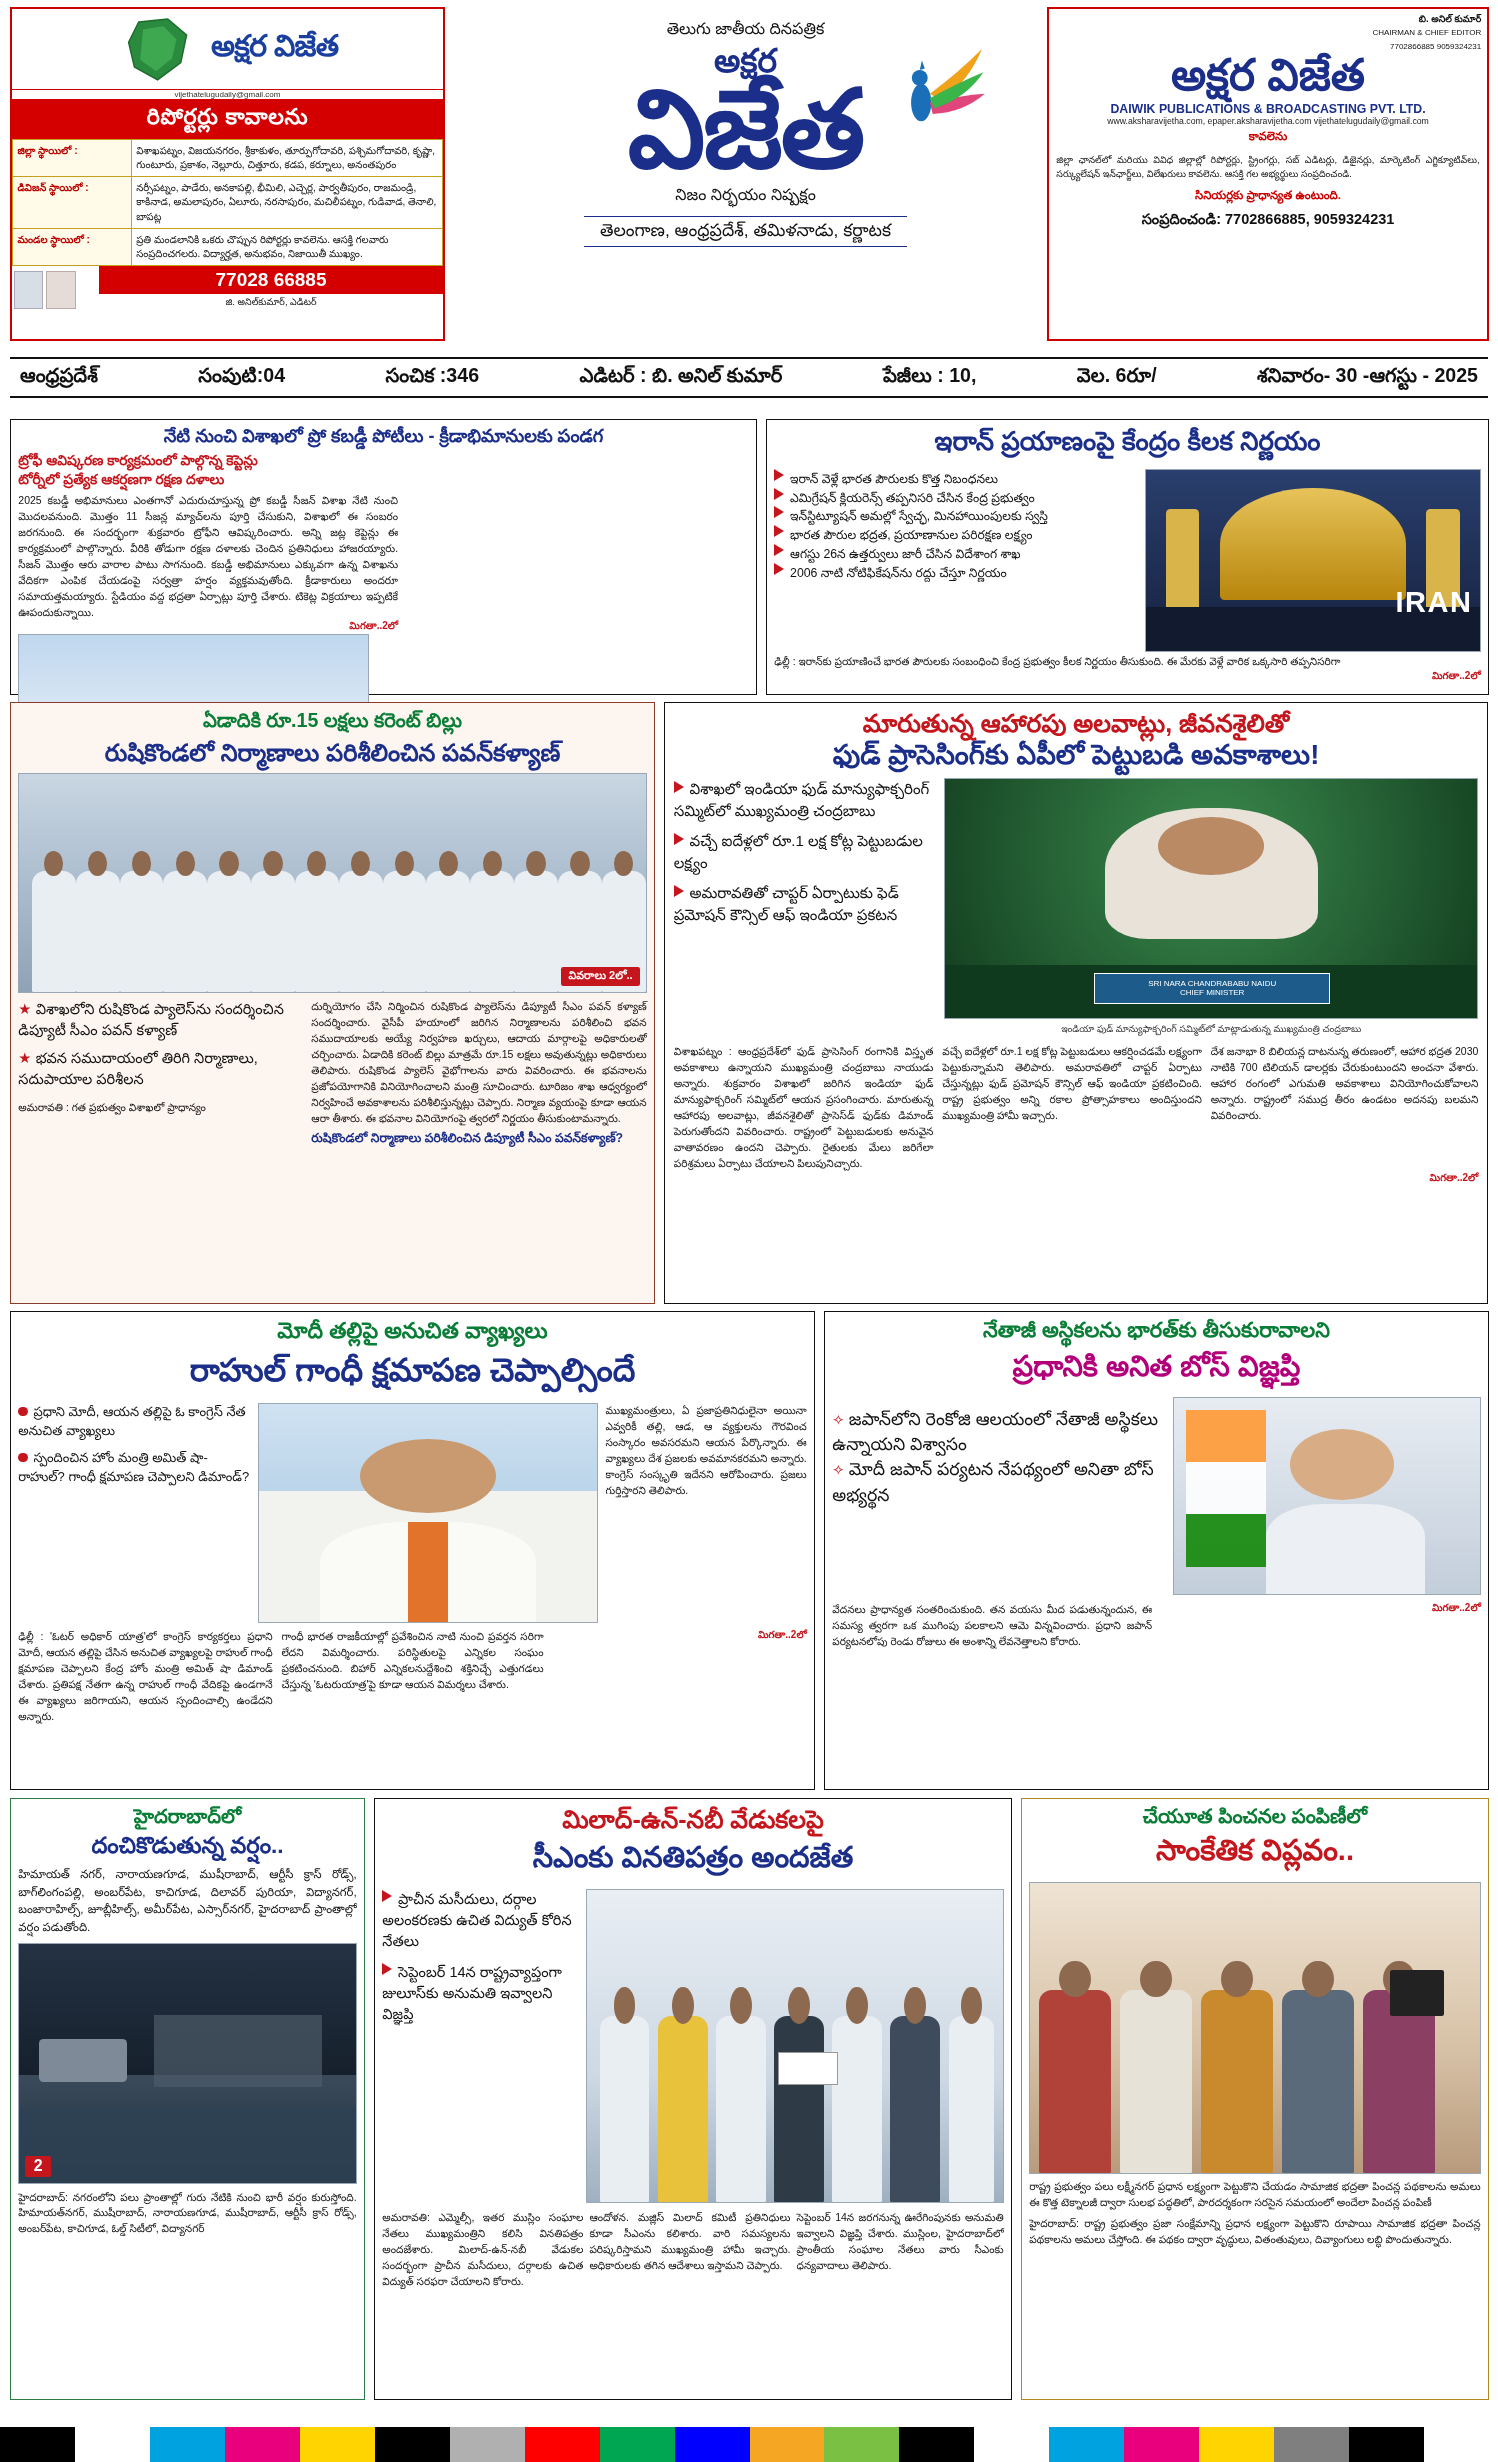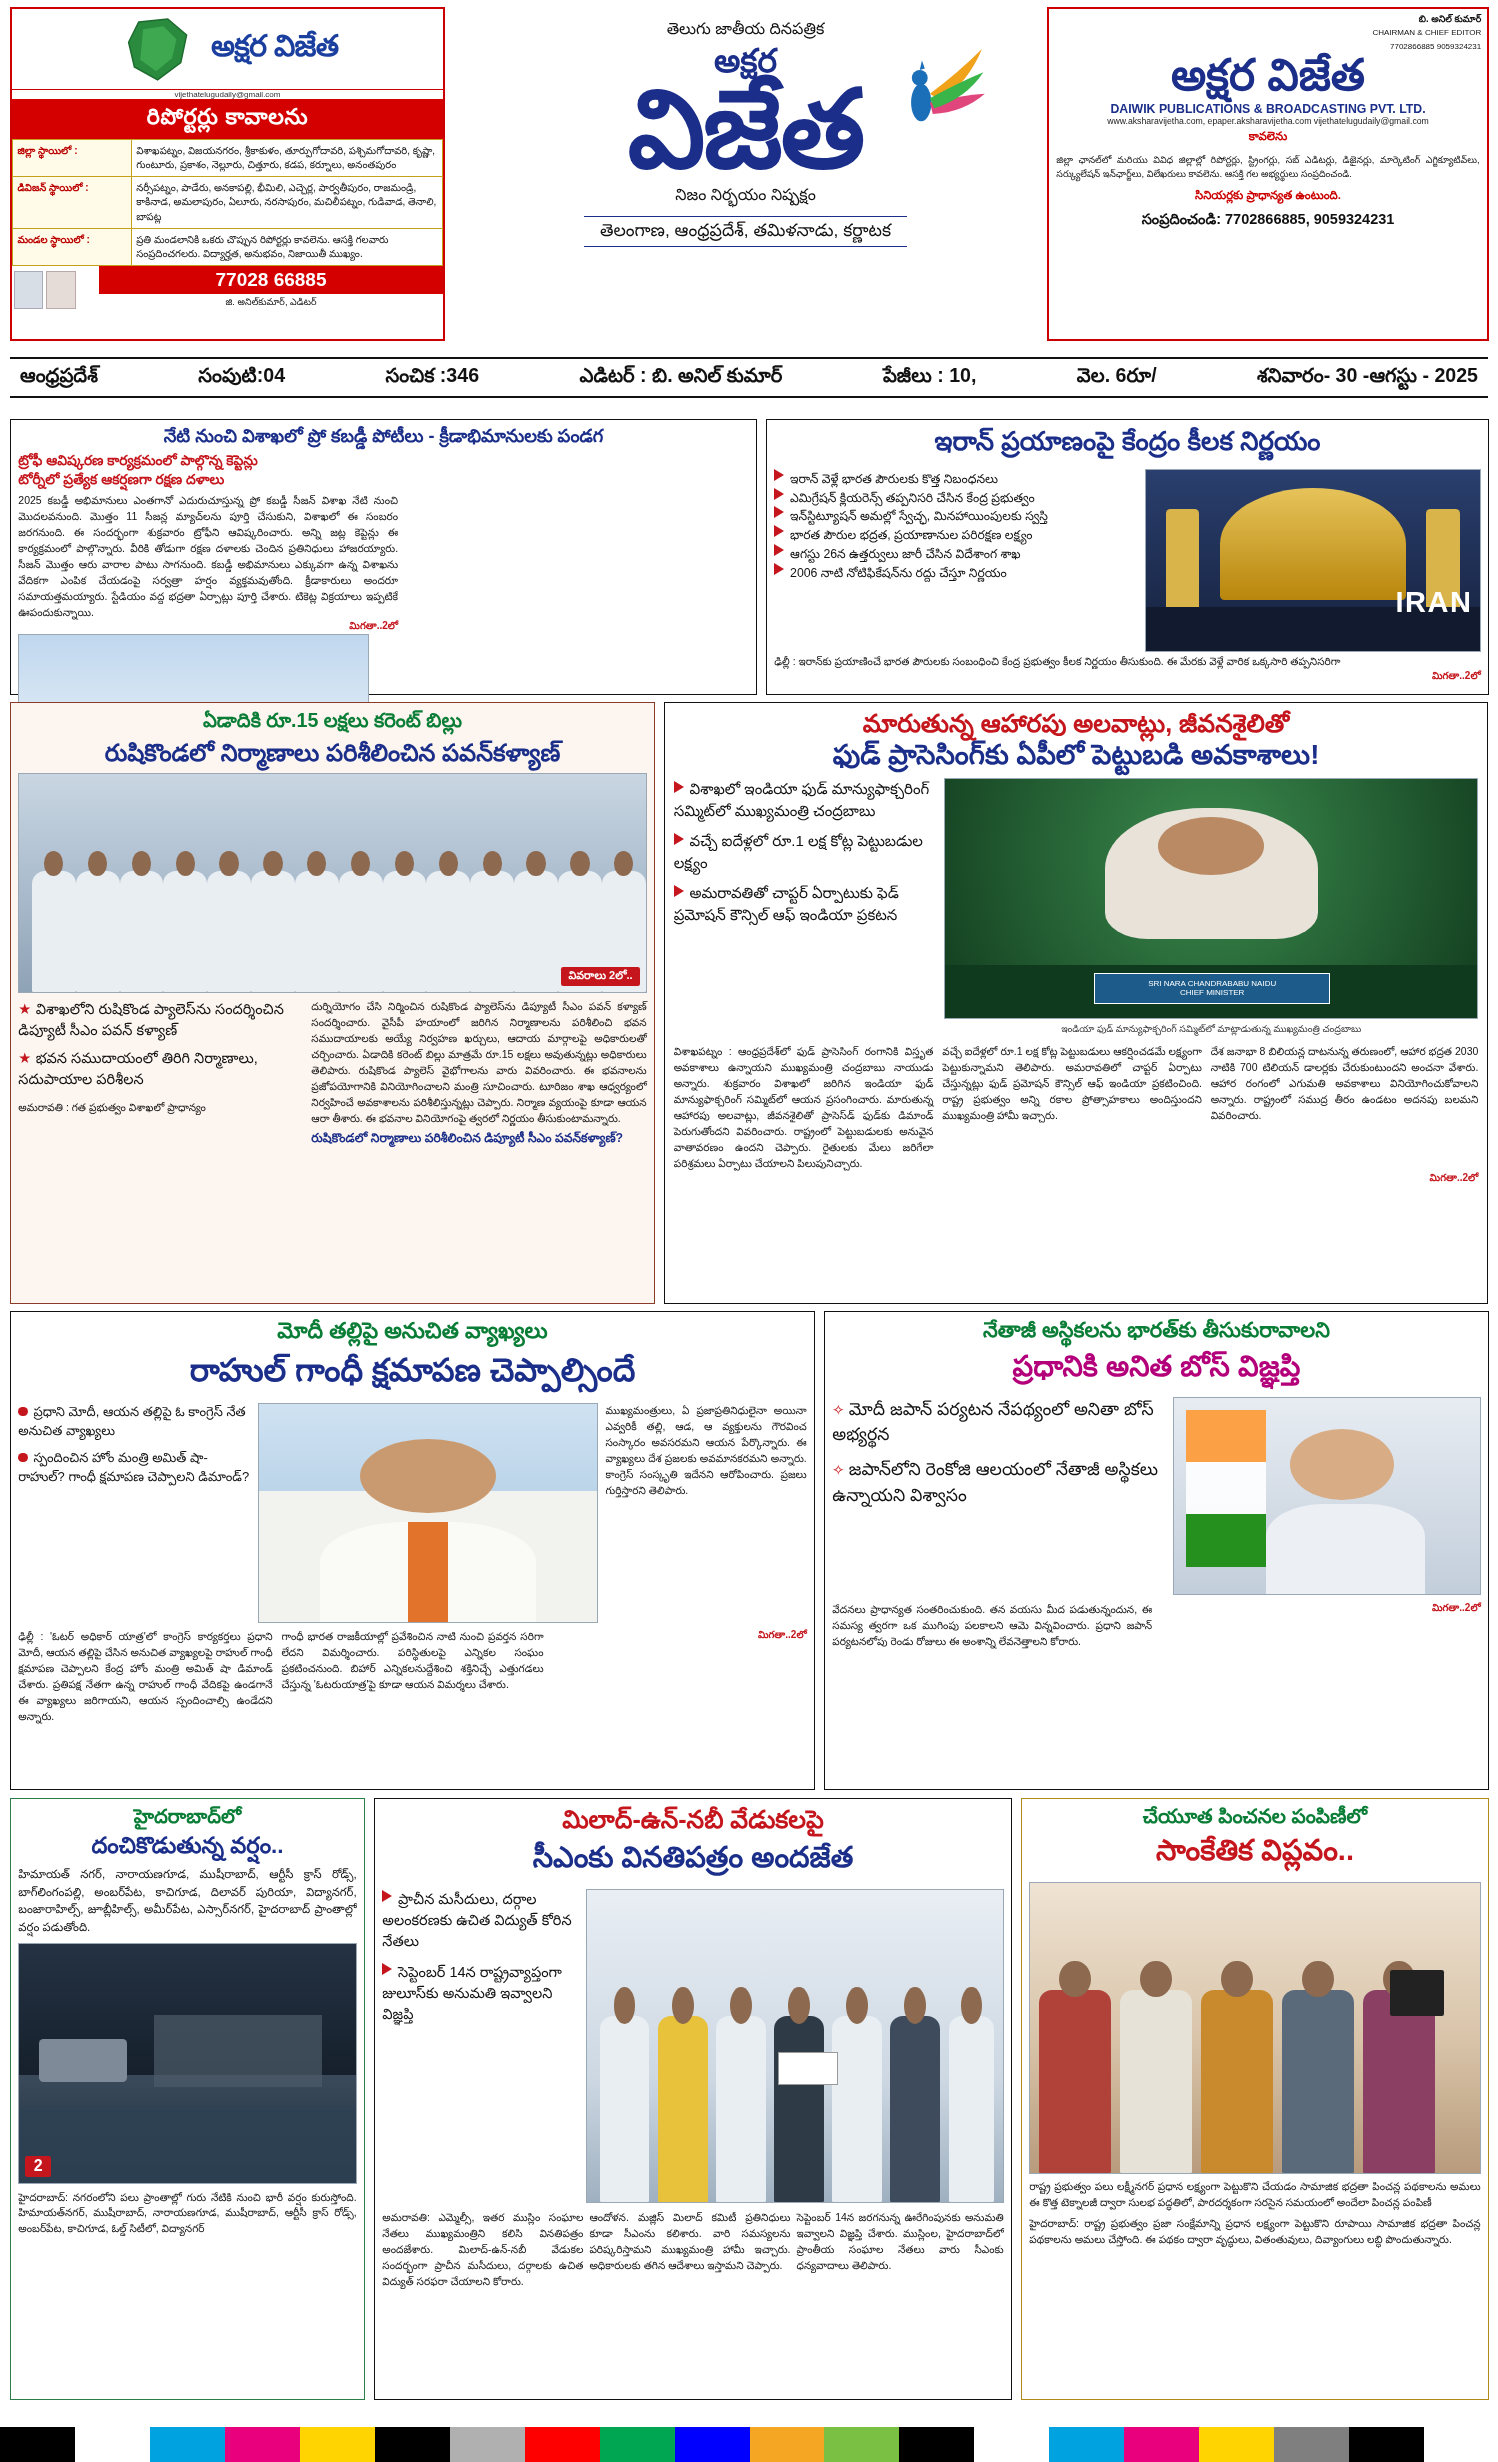--- a/index.html
+++ b/index.html
@@ -311,22 +311,22 @@
         <div class="more">మిగతా..2లో</div>
       </div>
     </div>
   </div>
 
   <div class="box" style="left:824px;top:1311px;width:665px;height:479px;border:1.5px solid #111;padding:5.8px 7.3px;">
     <div class="hl-green center" style="font-size:21px;">నేతాజీ అస్థికలను భారత్‌కు తీసుకురావాలని</div>
     <div class="hl-mag center" style="font-size:29px;margin-top:2.9px;">ప్రధానికి అనిత బోస్ విజ్ఞప్తి</div>
     <div style="display:flex;margin-top:7.3px;">
       <div style="width:52%;padding-right:7.3px;">
+        <div class="bullet" style="font-size:17.4px;margin-top:10px;"><span class="star">✧</span><span>జపాన్‌లోని రెంకోజి ఆలయంలో నేతాజీ అస్థికలు ఉన్నాయని విశ్వాసం</span></div>
         <div class="bullet" style="font-size:17.4px;"><span class="star">✧</span><span>మోదీ జపాన్ పర్యటన నేపథ్యంలో అనితా బోస్ అభ్యర్థన</span></div>
-        <div class="bullet" style="font-size:17.4px;margin-top:10px;"><span class="star">✧</span><span>జపాన్‌లోని రెంకోజి ఆలయంలో నేతాజీ అస్థికలు ఉన్నాయని విశ్వాసం</span></div>
       </div>
       <div style="width:48%;">
         <div class="photo" style="height:196px;background:linear-gradient(#e7ecf2,#c3cedb);">
           <div style="position:absolute;left:4%;top:6%;width:26%;height:80%;background:linear-gradient(#ff9933 33%,#ffffff 33% 66%,#138808 66%);opacity:.9;"></div>
           <div style="position:absolute;left:38%;top:16%;width:34%;height:36%;background:#d8ad86;border-radius:50%;"></div>
           <div style="position:absolute;left:30%;bottom:0;width:52%;height:46%;background:#eceff3;border-radius:36% 36% 0 0;"></div>
         </div>
       </div>
     </div>
     <div style="display:flex;margin-top:7.3px;gap:8.7px;">

